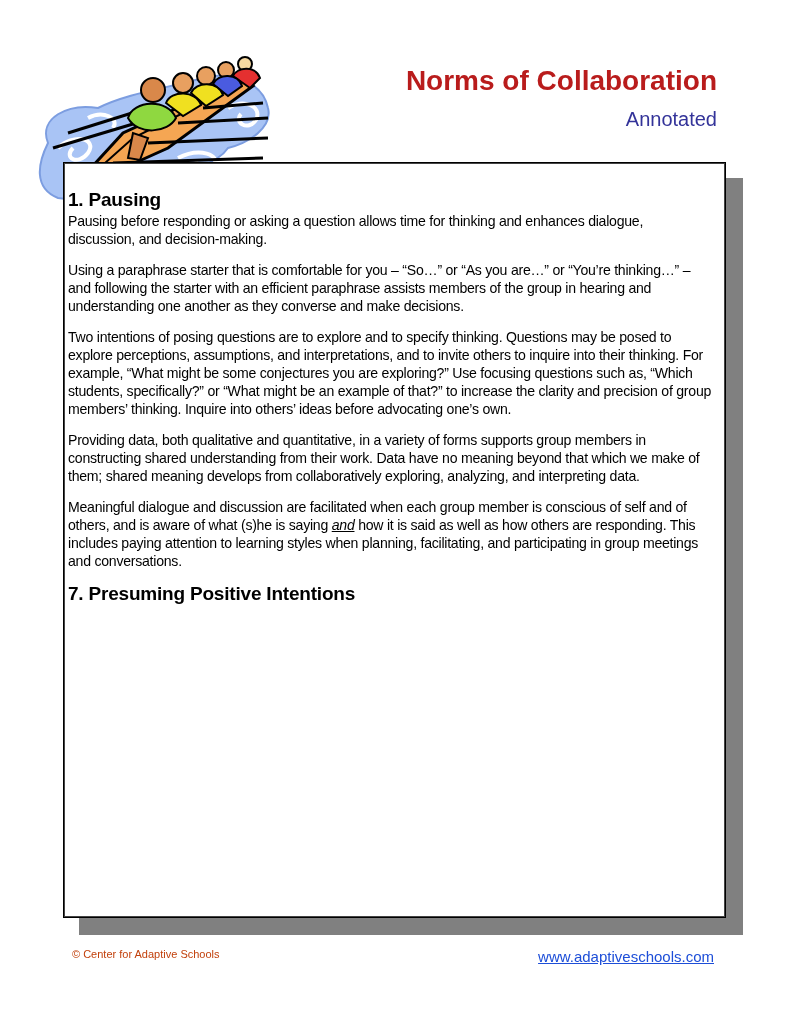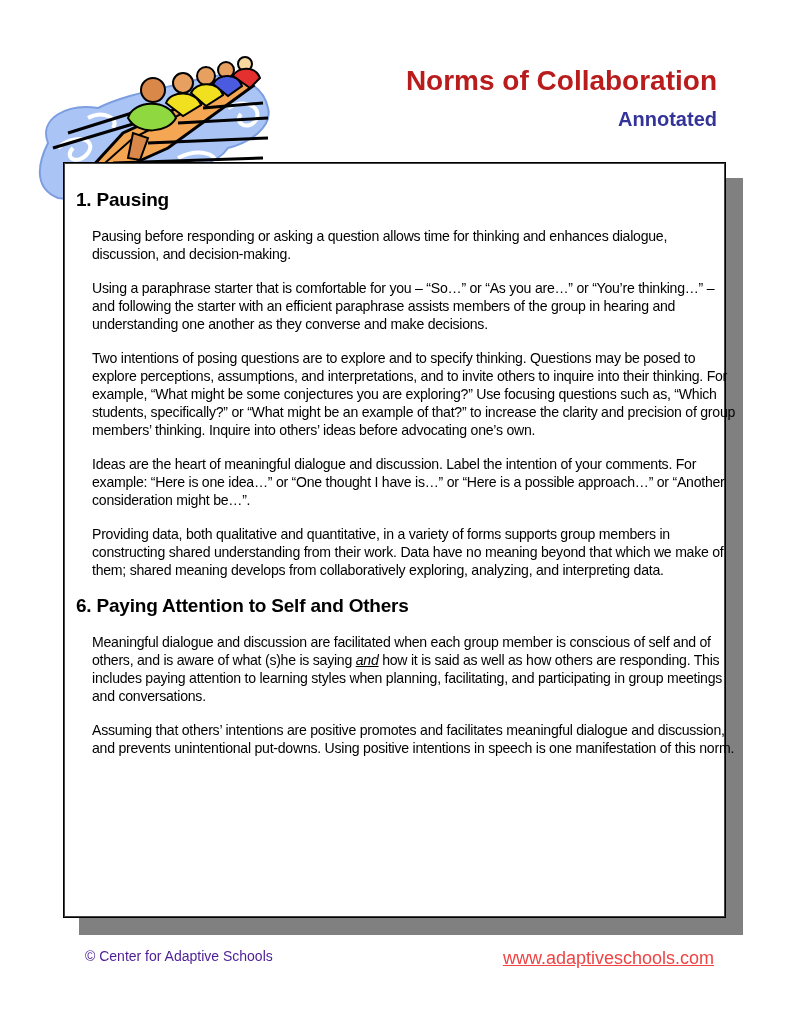--- a/index.html
+++ b/index.html
@@ -1,27 +1,27 @@
 <!DOCTYPE html>
 <html><head>
 <meta charset="utf-8">
 <style>
   html, body { margin: 0; padding: 0; background: #ffffff; }
   body { width: 791px; height: 1024px; position: relative; overflow: hidden; font-family: "Liberation Sans", sans-serif; color: #000; }
   .clipart { position: absolute; left: 28px; top: 48px; width: 250px; height: 160px; }
   .title { position: absolute; right: 74px; top: 66px; font-size: 28px; font-weight: bold; color: #b91c1c; margin: 0; line-height: 1.1; white-space: nowrap; letter-spacing: 0px; }
-  .subtitle { position: absolute; right: 74px; top: 108px; font-size: 20px; font-weight: bold; color: #333399; margin: 0; white-space: nowrap; }
+  .subtitle { position: absolute; right: 74px; top: 108px; font-size: 20px; font-weight: normal; color: #333399; margin: 0; white-space: nowrap; }
   .shadow { position: absolute; left: 79px; top: 178px; width: 664px; height: 757px; background: #808080; }
-  .box { position: absolute; left: 63px; top: 162px; width: 663px; height: 756px; background: #fff; border: 1px solid #000; box-shadow: inset 0 0 0 1px #444; box-sizing: border-box; padding: 26px 0 0 12px; }
+  .box { position: absolute; left: 63px; top: 162px; width: 663px; height: 756px; background: #fff; border: 1px solid #000; box-shadow: inset 0 0 0 1px #444; box-sizing: border-box; padding: 26px 0 0 4px; }
   .section { margin-bottom: 13px; }
   .section h2 { font-size: 19px; font-weight: bold; margin: 0 0 1px 0; line-height: 22px; letter-spacing: -0.2px; }
-  .section p { font-size: 14.1px; line-height: 18px; margin: 16px; width: 645px; letter-spacing: -0.25px; }
+  .section p { font-size: 14.1px; line-height: 18px; margin: 0; width: 645px; letter-spacing: -0.25px; }
   .section p u { text-decoration: underline; font-style: italic; }
-  .footer-left { position: absolute; left: 85px; top: 948px; font-size: 14px; color: #4c1d95; }
-  .footer-right { position: absolute; right: 77px; top: 948px; font-size: 18px; color: #ef4444; text-decoration: underline; }
+  .footer-left { position: absolute; left: 72px; top: 948px; font-size: 11px; color: #c2410c; }
+  .footer-right { position: absolute; right: 77px; top: 948px; font-size: 15px; color: #1d4ed8; text-decoration: underline; }
 </style>
 </head>
 <body>
 
 <div class="clipart">
   <svg width="250" height="160" viewBox="0 0 250 160">
 
     <path d="M20 95 C 10 70, 40 55, 70 60 C 100 45, 140 40, 175 30 C 205 22, 235 35, 240 60 C 245 80, 220 95, 200 100 C 190 115, 160 125, 130 130 C 100 140, 60 155, 30 150 C 5 140, 10 115, 20 95 Z" fill="#a9c4f5" stroke="#7c9de0" stroke-width="2"></path>
     <path d="M30 100 C 45 85, 70 90, 60 105 C 50 118, 35 110, 45 100" fill="none" stroke="#ffffff" stroke-width="4"></path>
     <path d="M150 110 C 170 100, 195 105, 185 120 C 175 130, 160 120, 170 113" fill="none" stroke="#ffffff" stroke-width="4"></path>
@@ -61,28 +61,26 @@
     <h2>1. Pausing</h2>
     <p>Pausing before responding or asking a question allows time for thinking and enhances dialogue, discussion, and decision-making.</p>
   </div>
   <div class="section">
     <p>Using a paraphrase starter that is comfortable for you – “So…” or “As you are…” or “You’re thinking…” – and following the starter with an efficient paraphrase assists members of the group in hearing and understanding one another as they converse and make decisions.</p>
   </div>
   <div class="section">
     <p>Two intentions of posing questions are to explore and to specify thinking.  Questions may be posed to explore perceptions, assumptions, and interpretations, and to invite others to inquire into their thinking.  For example, “What might be some conjectures you are exploring?”  Use focusing questions such as, “Which students, specifically?” or “What might be an example of that?” to increase the clarity and precision of group members’ thinking.  Inquire into others’ ideas before advocating one’s own.</p>
   </div>
   <div class="section">
-    <p>Ideas are the heart of meaningful dialogue and discussion.  Label the intention of your comments.  For example: “Here is one idea…” or “One thought I have is…” or “Here is a possible approach…” or “Another consideration might be…”.</p>
   </div>
   <div class="section">
     <p>Providing data, both qualitative and quantitative, in a variety of forms supports group members in constructing shared understanding from their work.  Data have no meaning beyond that which we make of them; shared meaning develops from collaboratively exploring, analyzing, and interpreting data.</p>
   </div>
   <div class="section">
-    <h2>6. Paying Attention to Self and Others</h2>
     <p><span>Meaningful dialogue and discussion are facilitated when each group member is conscious of self and of others, and is aware of what (s)he is saying </span><u>and</u><span> how it is said as well as how others are responding.  This includes paying attention to learning styles when planning, facilitating, and participating in group meetings and conversations.</span></p>
   </div>
   <div class="section">
-    <p>Assuming that others’ intentions are positive promotes and facilitates meaningful dialogue and discussion, and prevents unintentional put-downs.  Using positive intentions in speech is one manifestation of this norm.</p>
+    <h2>7. Presuming Positive Intentions</h2>
   </div>
 </div>
 
 <div class="footer-left">© Center for Adaptive Schools</div>
 <a class="footer-right" href="www.adaptiveschools.com">www.adaptiveschools.com</a>
 
 </body></html>

